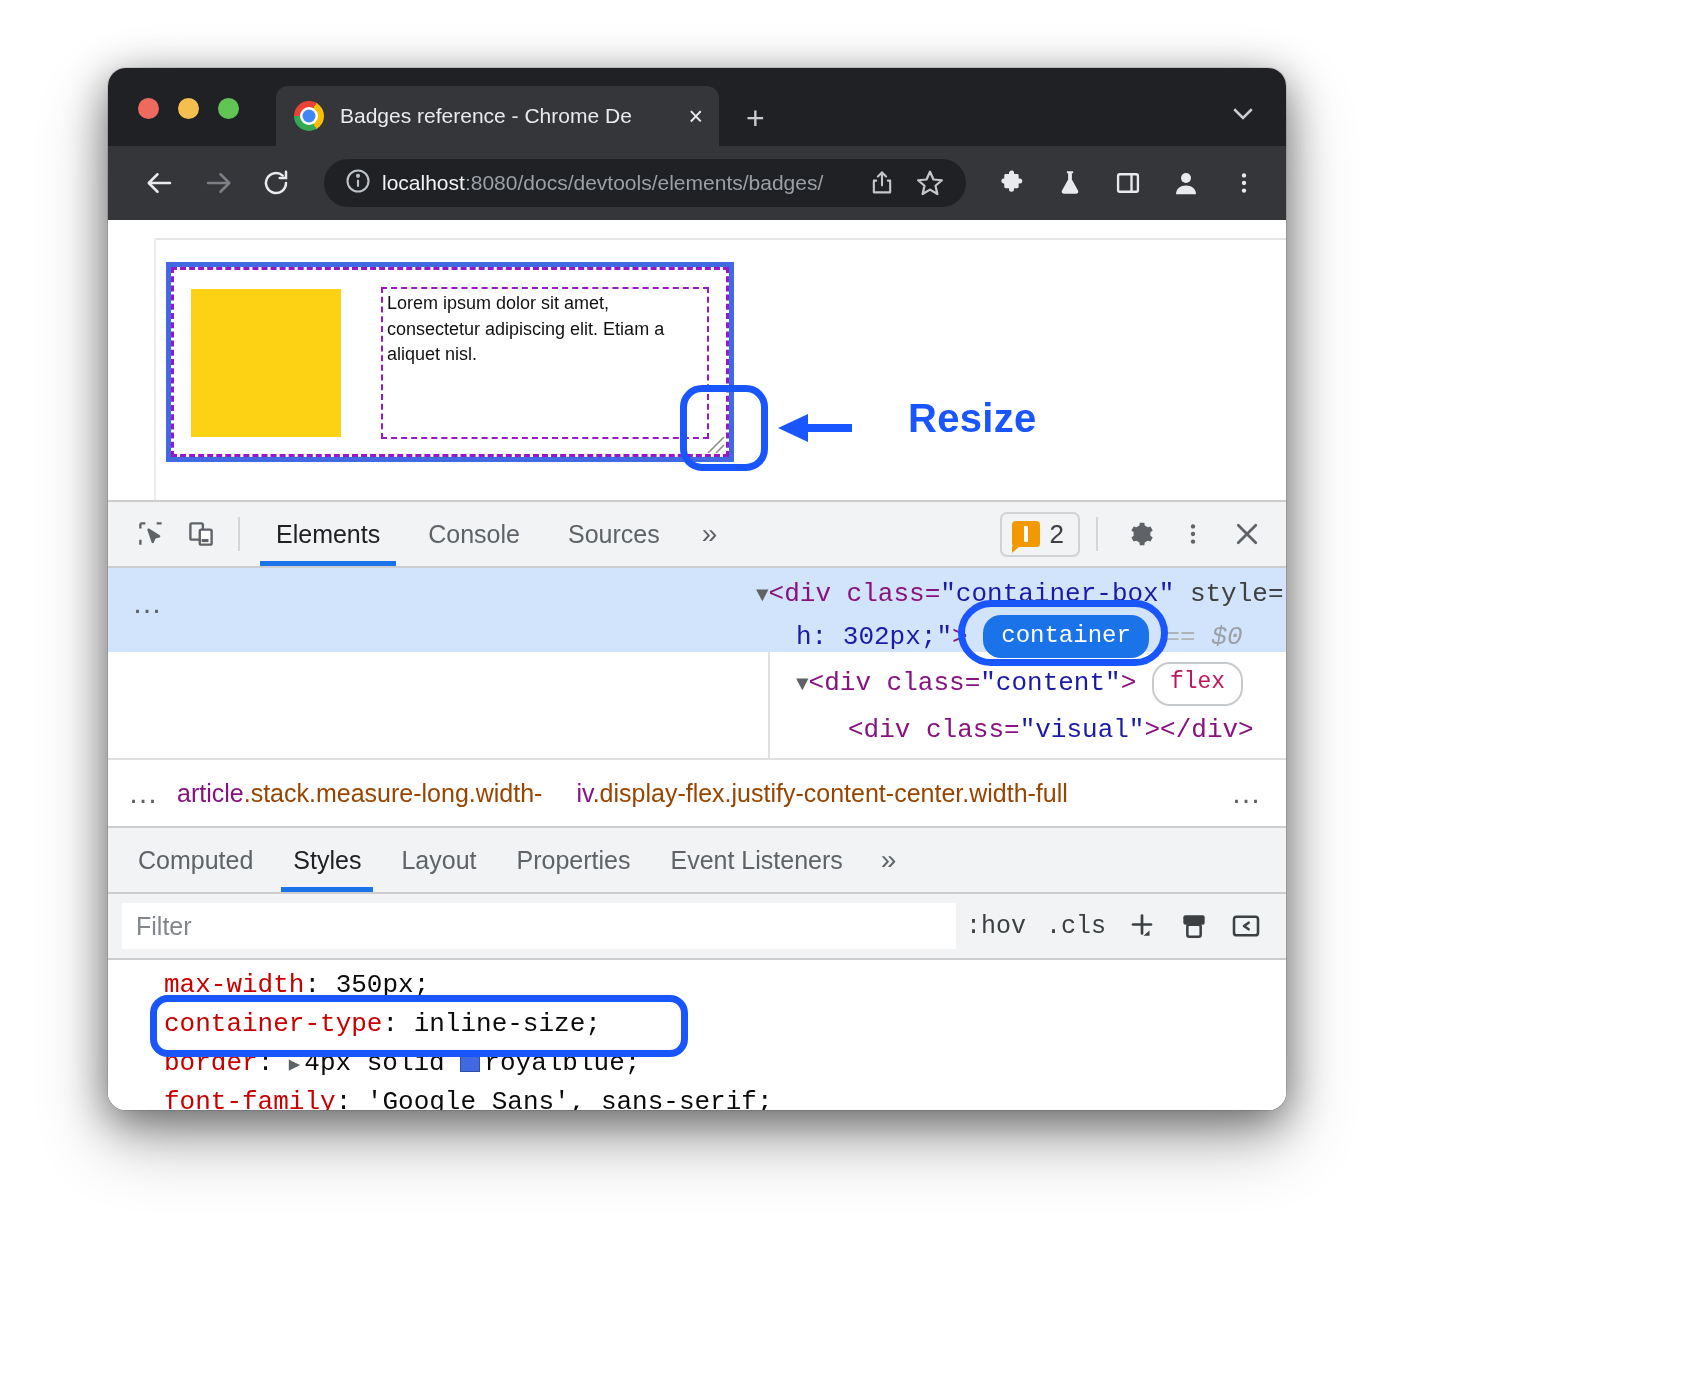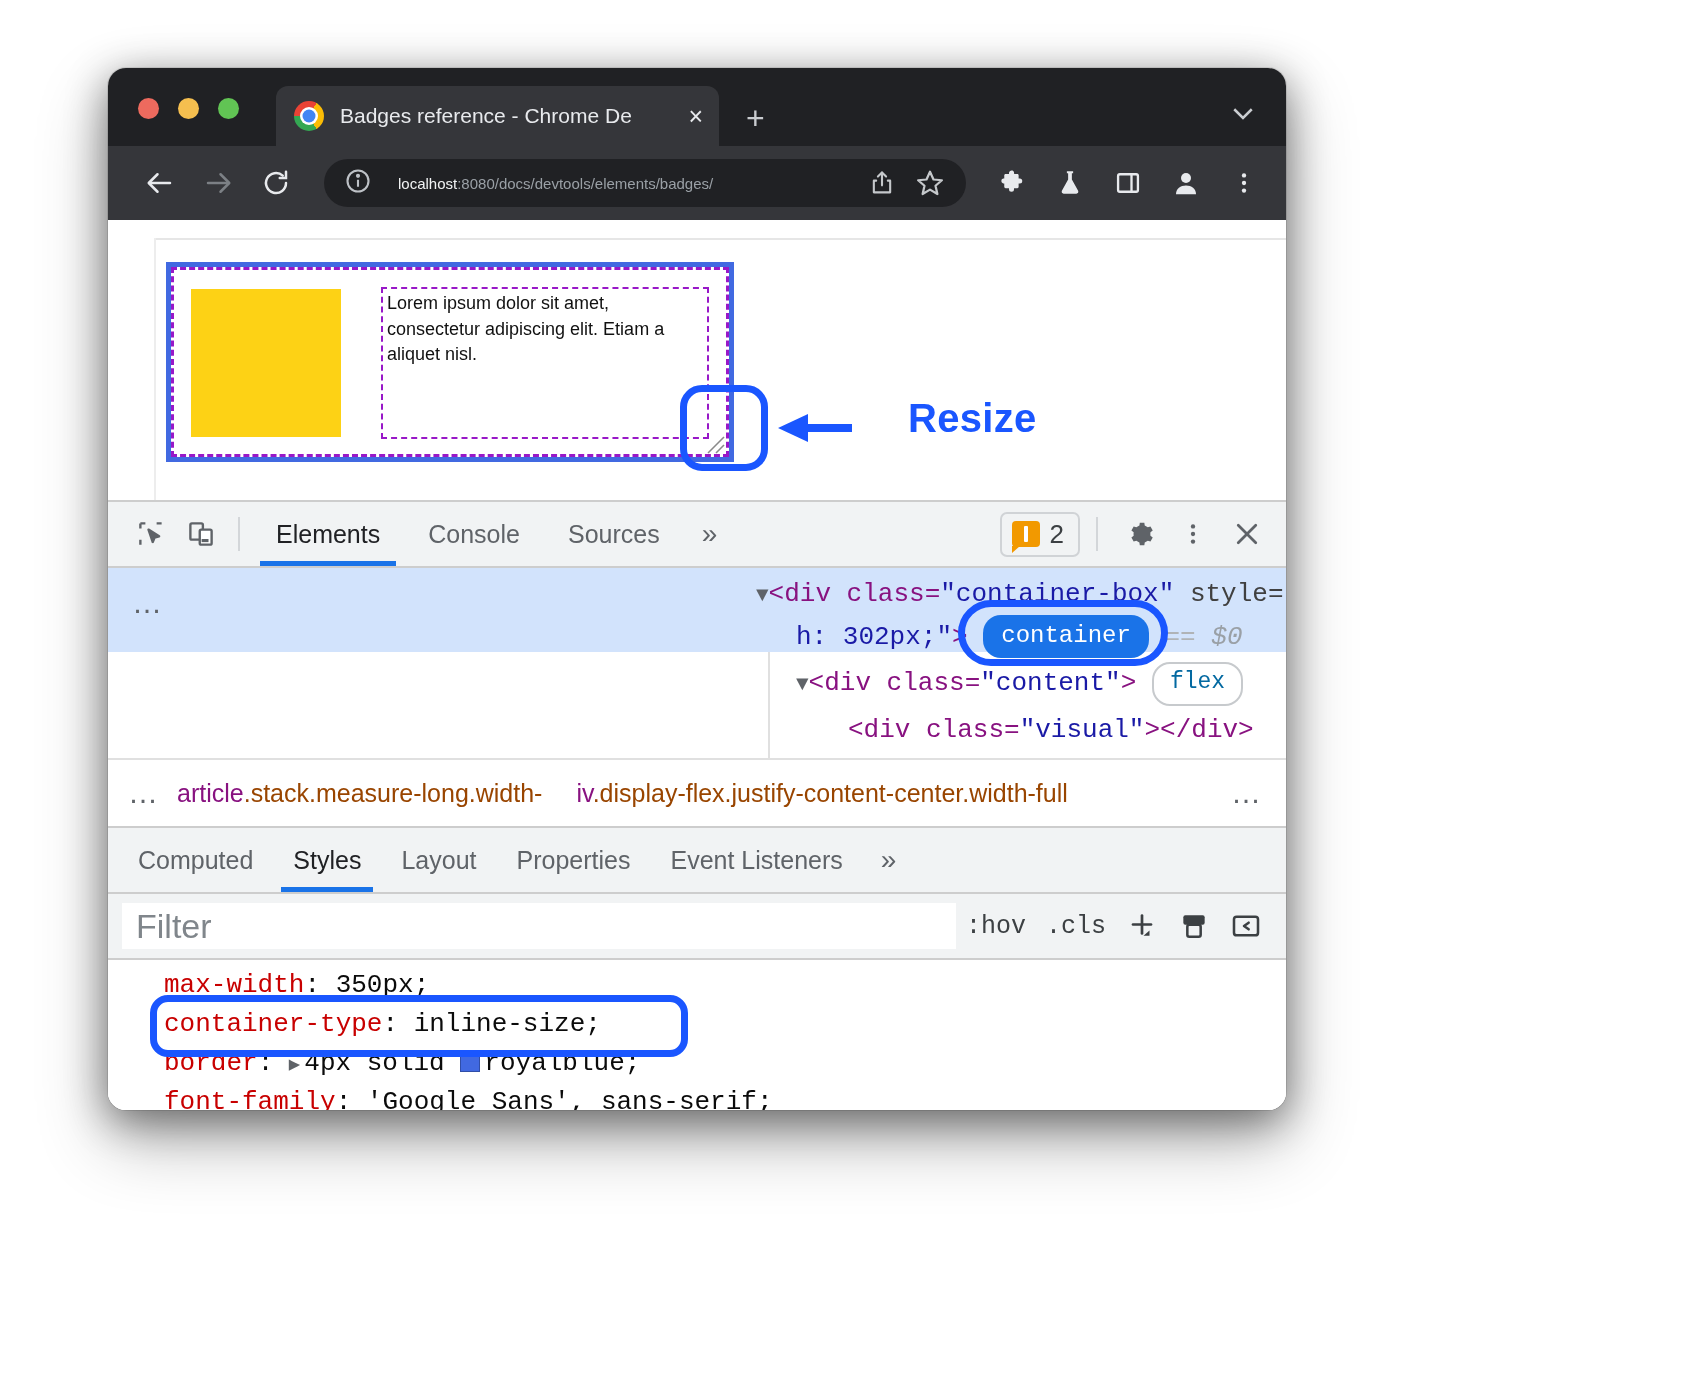--- a/index.html
+++ b/index.html
@@ -111,22 +111,22 @@
     flex: 1 1 auto;
     height: 48px;
     margin: 0 16px 0 26px;
     background: #202124;
     border-radius: 24px;
     display: flex; align-items: center;
     padding: 0 14px 0 20px;
     min-width: 0;
   }
   .omni-url {
-    margin-left: 26px;
-    font-size: 15px;
+    margin-left: 10px;
+    font-size: 21px;
     color: #9aa0a6;
     white-space: nowrap;
     overflow: hidden;
     flex: 1 1 auto;
   }
   .omni-url b { color: #f1f3f4; font-weight: 400; }
   .omni-actions { display: flex; align-items: center; gap: 4px; flex: 0 0 auto; }
 
   .nav-right { display: flex; align-items: center; gap: 6px; flex: 0 0 auto; }
   .nav-right .nav-btn { margin-left: 8px; }
@@ -325,21 +325,21 @@
     border-radius: 18px;
     padding: 2px 18px 4px 18px;
     font-family: "Liberation Mono", monospace;
     font-size: 24px;
     vertical-align: 2px;
     cursor: pointer;
   }
   .badge-flex {
     display: inline-block;
     background: #ffffff;
-    color: #0369a1;
+    color: #be185d;
     border: 2px solid #c7cacd;
     border-radius: 18px;
     padding: 1px 16px 3px 16px;
     font-family: "Liberation Mono", monospace;
     font-size: 23px;
     vertical-align: 2px;
     cursor: pointer;
   }
   #ring-badge {
     left: 958px; top: 600px; width: 210px; height: 66px;
@@ -406,21 +406,21 @@
     display: flex; align-items: center;
     padding: 0 14px 0 14px;
     border-bottom: 2px solid #cdcdcd;
   }
   .filter-input {
     flex: 1 1 auto;
     height: 46px;
     background: #ffffff;
     border: none;
     outline: none;
-    font-size: 34px;
+    font-size: 25px;
     color: #5f6368;
     padding: 0 14px;
     font-family: "Liberation Sans", sans-serif;
   }
   .filter-input::placeholder { color: #80868b; }
   .fbtn {
     font-family: "Liberation Mono", monospace;
     font-size: 25px;
     color: #3c4043;
     padding: 0 10px;

